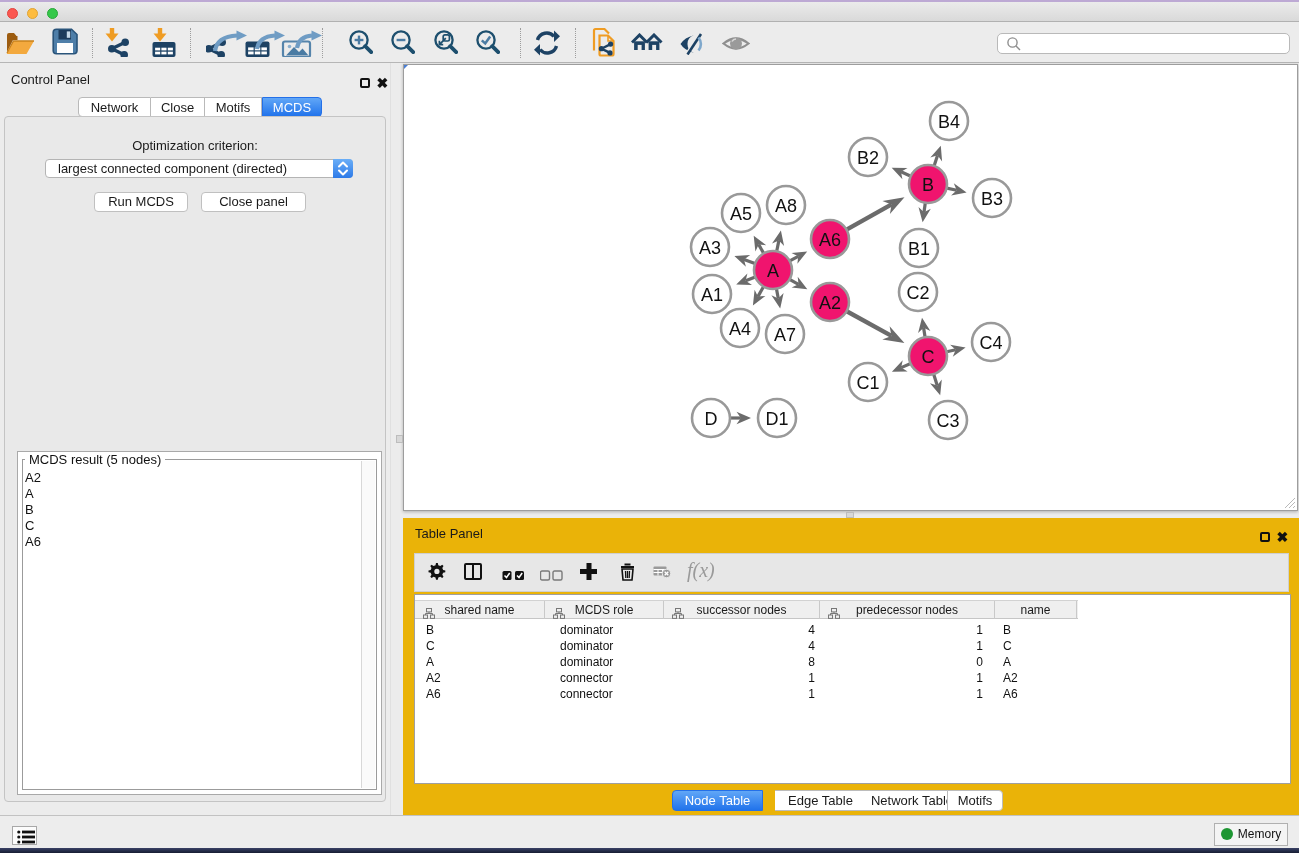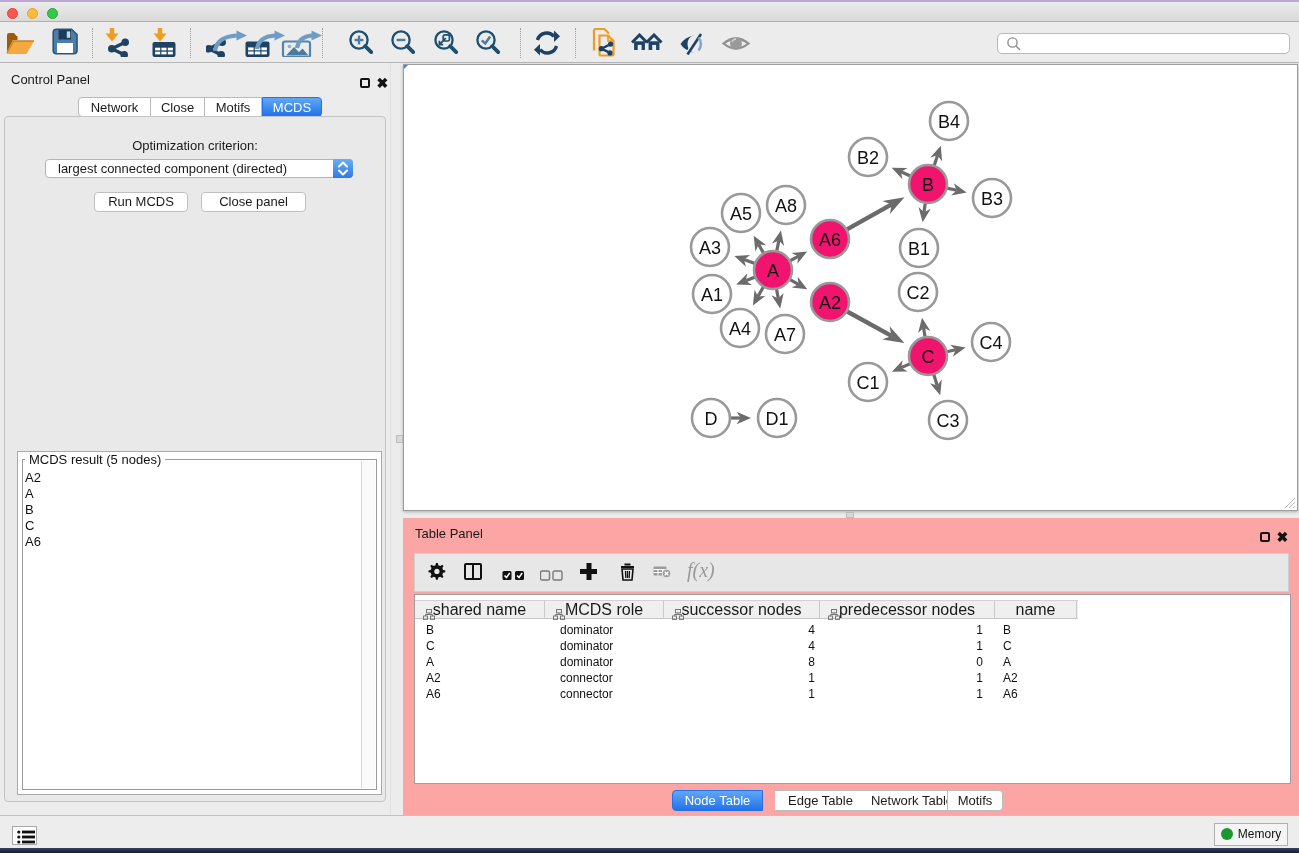--- a/index.html
+++ b/index.html
@@ -53,27 +53,27 @@
 
 #netwin { position:absolute; left:403px; top:64px; width:895px; height:447px;
   background:#fff; border:1px solid #9d9d9d; box-shadow:0 1px 3px rgba(0,0,0,0.25); }
 #nettitle { position:absolute; left:0; top:0; width:100%; height:21px;
   background:linear-gradient(#ececec,#dcdcdc); border-bottom:1px solid #b1b1b1; }
 #nettitle .t { position:absolute; left:0; right:0; top:3px; text-align:center; font-size:13px; color:#2b2b2b; }
 #nettitle .tl { width:12px; height:12px; top:4px; }
 #graph { position:absolute; left:0; top:21px; }
 
 
-#tpanel { position:absolute; left:403px; top:518px; width:896px; height:298px; background:#fca5a5;text-decoration:underline; }
+#tpanel { position:absolute; left:403px; top:518px; width:896px; height:298px; background:#eab308;text-decoration:underline; }
 #ttools { position:absolute; left:11px; top:35px; width:875px; height:39px; background:#e7e7e7;
   border:1px solid #cfcfcf; }
 #ttable { position:absolute; left:11px; top:76px; width:877px; height:190px; background:#fff; border:1px solid #9f9f9f; }
 #thead { position:absolute; left:0; top:5px; width:663px; height:19px; background:#efefef;
   border-top:1px solid #d2d2d2; border-bottom:1px solid #c6c6c6; }
-.thcell { position:absolute; top:0; height:18px; border-right:1px solid #c9c9c9; font-size:16px;
+.thcell { position:absolute; top:0; height:18px; border-right:1px solid #c9c9c9; font-size:12px;
   color:#1a1a1a; text-align:center; line-height:18px; }
 .trow { position:absolute; font-size:12px; color:#111; height:16px; line-height:16px; }
 #btabs { position:absolute; left:0; top:272px; width:100%; height:21px; }
 .btab { position:absolute; top:0; height:21px; background:#fff; border:1px solid #bcbcbc; font-size:13px;
   color:#1a1a1a; text-align:center; line-height:20px; }
 .btab.sel { background:linear-gradient(#61a7f7,#2173eb); color:#fff; border-color:#2470e8; }
 
 
 #statusbar { position:absolute; left:0; top:815px; width:1299px; height:33px; background:#ededed; border-top:1px solid #c2c2c2; }
 #listbtn { position:absolute; left:12px; top:10px; width:25px; height:19px; background:#fcfcfc; border:1px solid #a8a8a8; }

